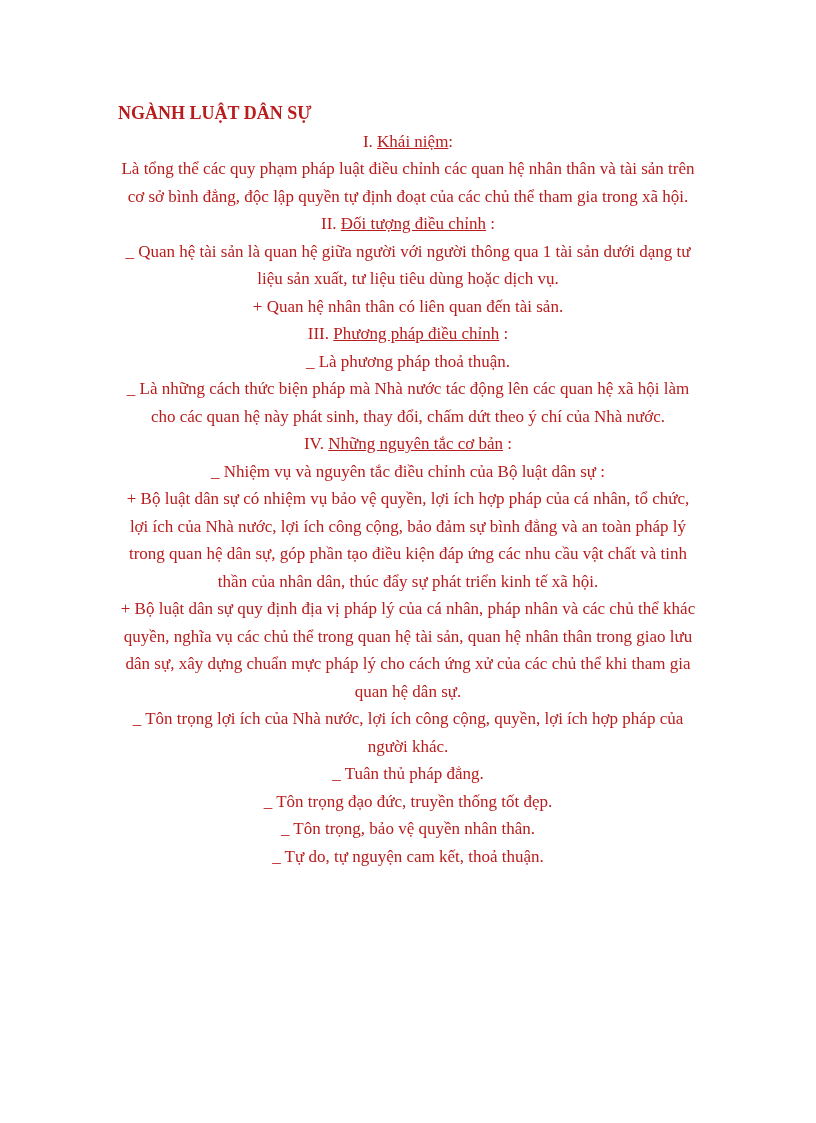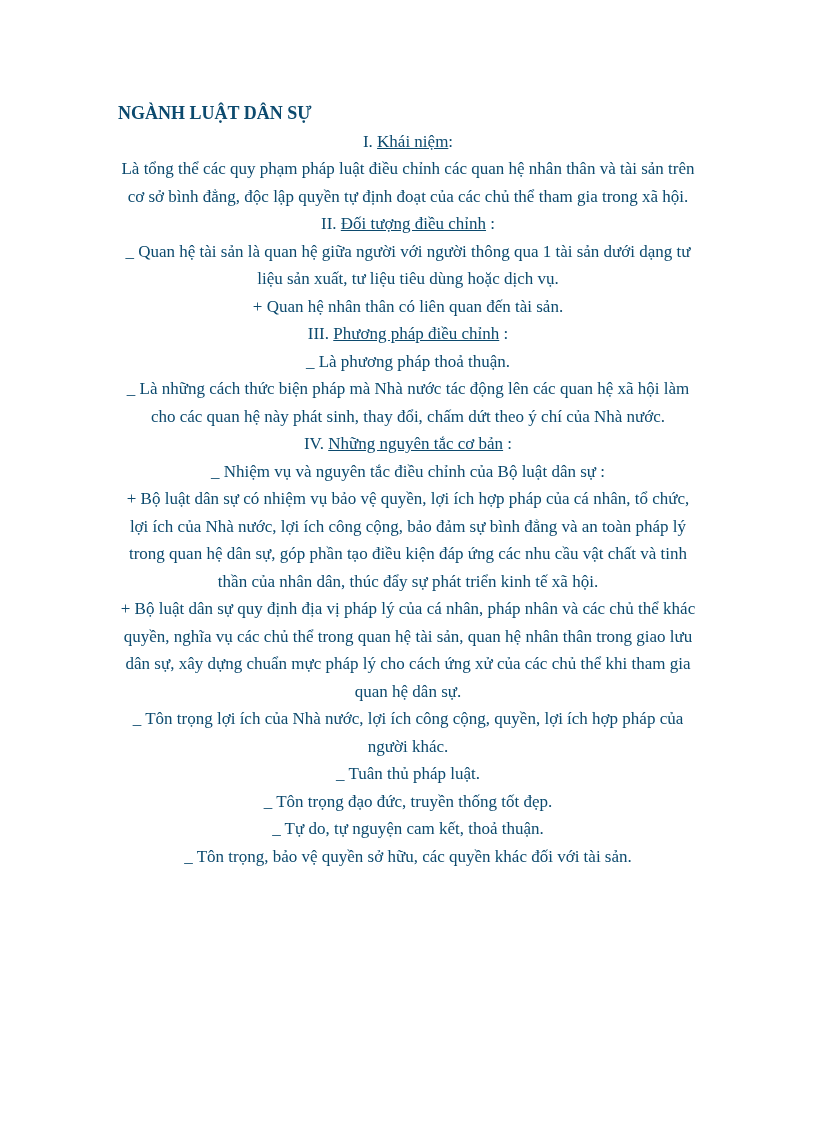--- a/index.html
+++ b/index.html
@@ -7,21 +7,21 @@
     padding: 0;
     background: #ffffff;
   }
   .page {
     position: relative;
     width: 816px;
     height: 866px;
     box-sizing: border-box;
     background: #ffffff;
     padding: 100px 118px 0 118px;
-    color: #0c4a6e;
+    color: #b91c1c;
     font-family: "Liberation Serif", "DejaVu Serif", serif;
     font-size: 17px;
     line-height: 27.5px;
     text-align: left;
   }
   .doc-title {
     font-weight: bold;
     font-size: 18px;
     margin: 0;
   }
@@ -53,18 +53,19 @@
     <span class="u">Phương pháp điều chỉnh</span><span> :</span></p>
   <p class="line">_ Là phương pháp thoả thuận.</p>
   <p class="line">_ Là những cách thức biện pháp mà Nhà nước tác động lên các quan hệ xã hội làm cho các quan hệ này phát sinh, thay đổi, chấm dứt theo ý chí của Nhà nước.</p>
 
   <p class="line"><span>IV.</span>
     <span class="u">Những nguyên tắc cơ bản</span><span> :</span></p>
   <p class="line">_ Nhiệm vụ và nguyên tắc điều chỉnh của Bộ luật dân sự :</p>
   <p class="line">+ Bộ luật dân sự có nhiệm vụ bảo vệ quyền, lợi ích hợp pháp của cá nhân, tổ chức, lợi ích của Nhà nước, lợi ích công cộng, bảo đảm sự bình đẳng và an toàn pháp lý trong quan hệ dân sự, góp phần tạo điều kiện đáp ứng các nhu cầu vật chất và tinh thần của nhân dân, thúc đẩy sự phát triển kinh tế xã hội.</p>
   <p class="line">+ Bộ luật dân sự quy định địa vị pháp lý của cá nhân, pháp nhân và các chủ thể khác quyền, nghĩa vụ các chủ thể trong quan hệ tài sản, quan hệ nhân thân trong giao lưu dân sự, xây dựng chuẩn mực pháp lý cho cách ứng xử của các chủ thể khi tham gia quan hệ dân sự.</p>
   <p class="line">_ Tôn trọng lợi ích của Nhà nước, lợi ích công cộng, quyền, lợi ích hợp pháp của người khác.</p>
-  <p class="line">_ Tuân thủ pháp luật.</p>
+  <p class="line">_ Tuân thủ pháp đẳng.</p>
   <p class="line">_ Tôn trọng đạo đức, truyền thống tốt đẹp.</p>
+  <p class="line">_ Tôn trọng, bảo vệ quyền nhân thân.</p>
   <p class="line">_ Tự do, tự nguyện cam kết, thoả thuận.</p>
   <p class="line">_ Tôn trọng, bảo vệ quyền sở hữu, các quyền khác đối với tài sản.</p>
 
 </main>
 
 </body></html>

